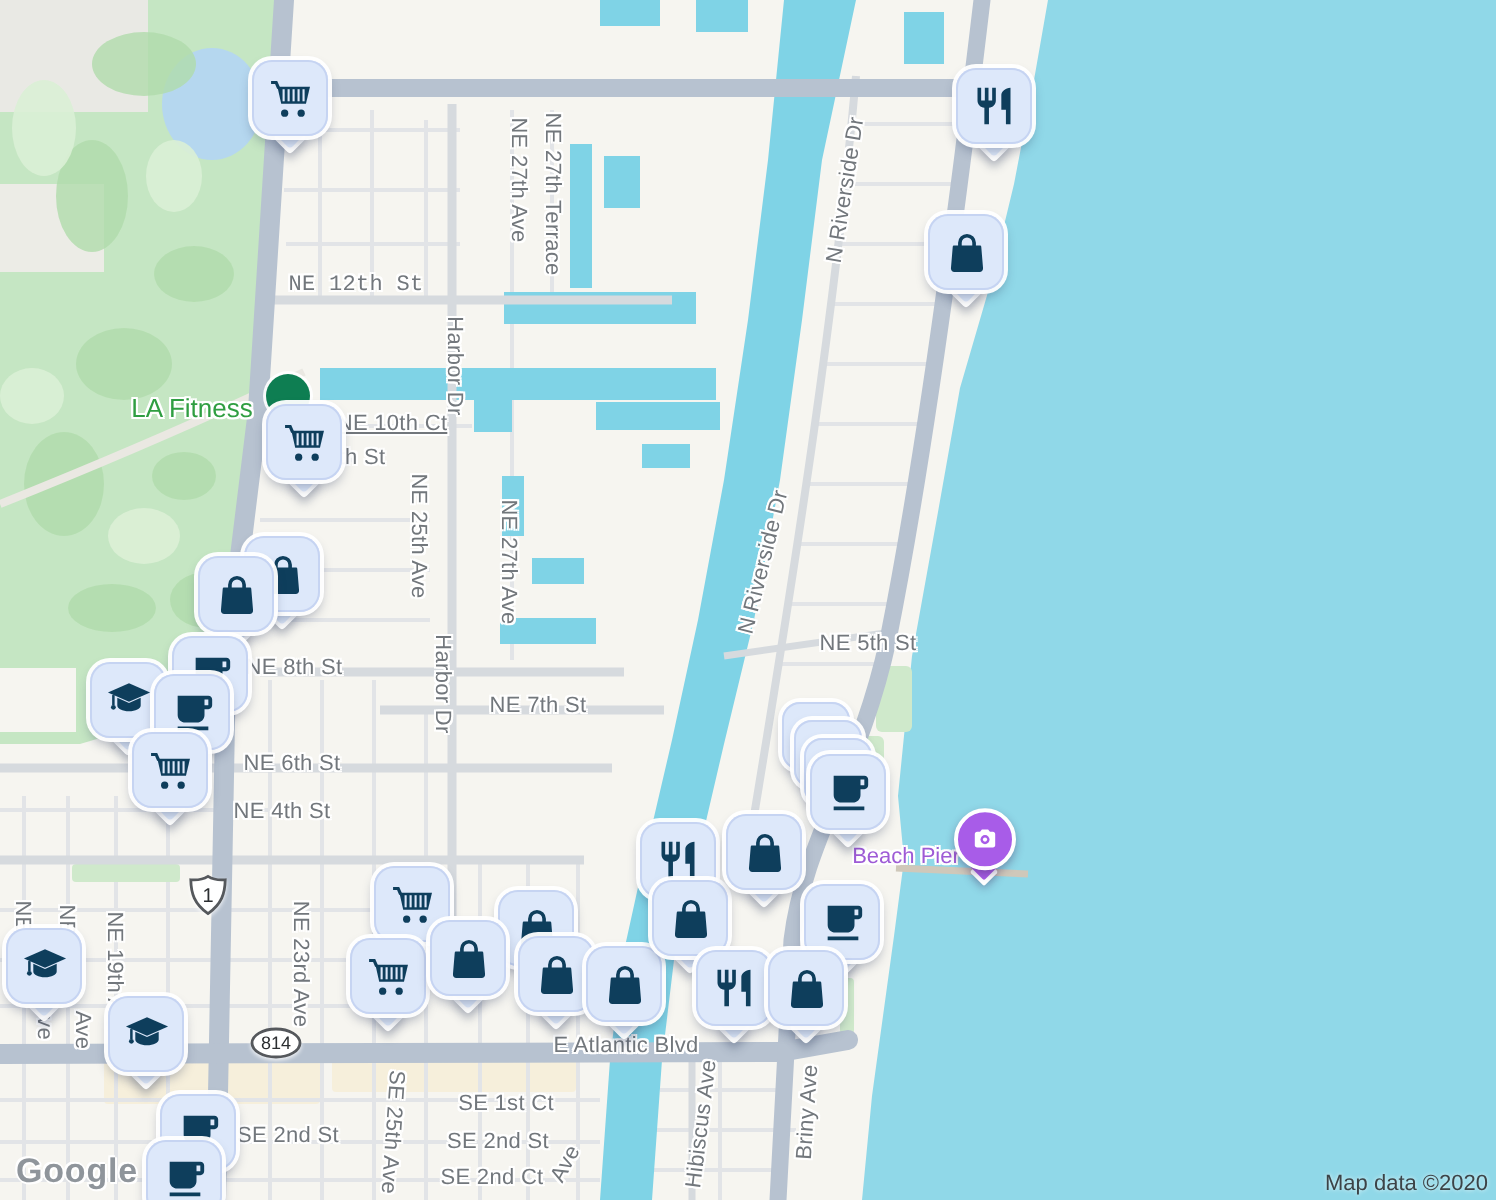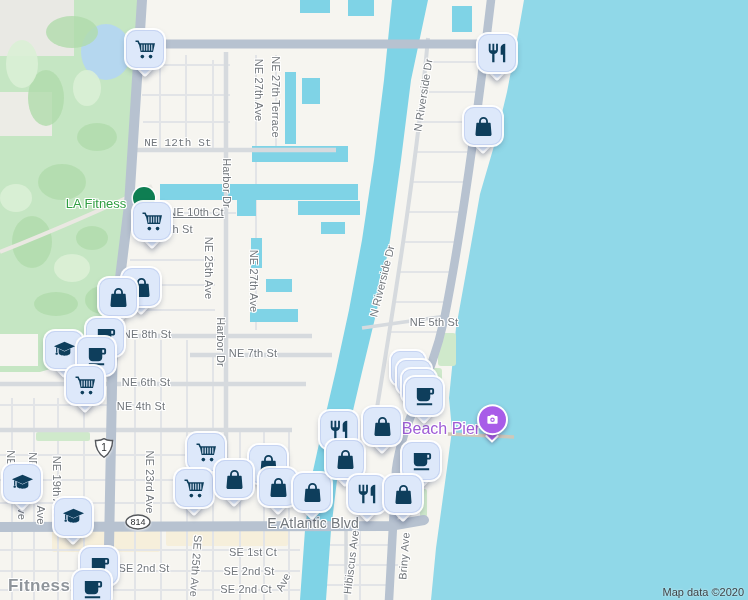--- a/index.html
+++ b/index.html
@@ -157,25 +157,25 @@
     </g>
 
     <path d="M448 434L514 437" stroke="#cfc8ba" stroke-width="3.5" fill="none"></path>
   </svg>
 
   <div id="labels-layer">
       <span class="street-label" style="left: 178px; top: 143px; font-family: Liberation Mono, monospace; --a: 0deg;">NE 12th St</span>
       <span class="street-label" style="left: 196px; top: 212px; text-decoration: underline; --a: 0deg;">NE 10th Ct</span>
       <span class="street-label" style="left: 181px; top: 229px; --a: 0deg;">th St</span>
       <span class="street-label" style="left: 147px; top: 334px; --a: 0deg;">NE 8th St</span>
-      <span class="street-label" style="left: 253px; top: 353px; --a: 0deg;">NE 7th St</span>
+      <span class="street-label" style="left: 269px; top: 353px; --a: 0deg;">NE 7th St</span>
       <span class="street-label" style="left: 146px; top: 382px; --a: 0deg;">NE 6th St</span>
       <span class="street-label" style="left: 434px; top: 322px; --a: 0deg;">NE 5th St</span>
       <span class="street-label" style="left: 141px; top: 406px; --a: 0deg;">NE 4th St</span>
-      <span class="street-label" style="left: 313px; top: 523px; --a: 0deg; font-size: 14px;">E Atlantic Blvd</span>
+      <span class="street-label" style="left: 313px; top: 523px; --a: 0deg; font-size: 11px;">E Atlantic Blvd</span>
       <span class="street-label" style="left: 253px; top: 552px; --a: 0deg;">SE 1st Ct</span>
       <span class="street-label" style="left: 249px; top: 571px; --a: 0deg;">SE 2nd St</span>
       <span class="street-label" style="left: 246px; top: 589px; --a: 0deg;">SE 2nd Ct</span>
       <span class="street-label" style="left: 144px; top: 568px; --a: 0deg;">SE 2nd St</span>
       <span class="street-label" style="left: 276px; top: 97px; --a: 90deg;">NE 27th Terrace</span>
       <span class="street-label" style="left: 259px; top: 90px; --a: 90deg;">NE 27th Ave</span>
       <span class="street-label" style="left: 227px; top: 183px; --a: 90deg;">Harbor Dr</span>
       <span class="street-label" style="left: 209px; top: 268px; --a: 90deg;">NE 25th Ave</span>
       <span class="street-label" style="left: 254px; top: 281px; --a: 90deg;">NE 27th Ave</span>
       <span class="street-label" style="left: 221px; top: 342px; --a: 90deg;">Harbor Dr</span>
@@ -185,21 +185,21 @@
       <span class="street-label" style="left: 33px; top: 460px; --a: 90deg;">NE</span>
       <span class="street-label" style="left: 22px; top: 514px; --a: 90deg;">ve</span>
       <span class="street-label" style="left: 41px; top: 515px; --a: 90deg;">Ave</span>
       <span class="street-label" style="left: 196px; top: 566px; --a: 94deg;">SE 25th Ave</span>
       <span class="street-label" style="left: 351px; top: 562px; --a: -83deg;">Hibiscus Ave</span>
       <span class="street-label" style="left: 404px; top: 556px; --a: -86deg;">Briny Ave</span>
       <span class="street-label" style="left: 283px; top: 582px; --a: -62deg;">Ave</span>
       <span class="street-label" style="left: 423px; top: 95px; --a: -81deg;">N Riverside Dr</span>
       <span class="street-label" style="left: 382px; top: 281px; --a: -76deg;">N Riverside Dr</span>
       <span class="poi-label" style="left: 96px; top: 204px; color: rgb(47, 158, 65); font-size: 13px; pointer-events: auto;">LA Fitness</span>
-      <span class="poi-label" style="left: 441px; top: 429px; color: rgb(158, 91, 214); font-size: 16px; pointer-events: auto;">Beach Pier</span>
+      <span class="poi-label" style="left: 441px; top: 429px; color: rgb(158, 91, 214); font-size: 11px; pointer-events: auto; padding-left: 24px;">Beach Pier</span>
       <span class="shield" style="left: 104px; top: 450px;"><svg width="20" height="21" viewBox="0 0 20 21">
           <path d="M10 1.2c-2.6 1.6-5.4 2-8.6 1.7.1 6.7 1.7 12 8.6 16.9 6.9-4.9 8.5-10.2 8.6-16.9-3.2.3-6-.1-8.6-1.7z" fill="#fff" stroke="#55585c" stroke-width="1.4"></path>
           <text x="10" y="13.8" font-size="10" text-anchor="middle" fill="#2b2e31" font-family="Liberation Sans, sans-serif">1</text>
         </svg></span>
       <span class="shield" style="left: 138px; top: 524px;"><svg width="26" height="16" viewBox="0 0 26 16">
           <ellipse cx="13" cy="8" rx="12" ry="7" fill="#fff" stroke="#55585c" stroke-width="1.4"></ellipse>
           <text x="13" y="11.2" font-size="9" text-anchor="middle" fill="#2b2e31" font-family="Liberation Sans, sans-serif">814</text>
         </svg></span>
     </div>
   <div id="markers-layer">
@@ -519,15 +519,15 @@
         <div class="pp-circle">
           <svg viewBox="0 0 24 24" width="17" height="17">
             <path fill="#fff" d="M4.8 8.3c0-.9.7-1.6 1.6-1.6h2.1l1.3-1.7h4.4l1.3 1.7h2.1c.9 0 1.6.7 1.6 1.6v7.9c0 .9-.7 1.6-1.6 1.6H6.4c-.9 0-1.6-.7-1.6-1.6z"></path>
             <circle cx="12" cy="12.2" r="3.2" fill="#a85ce8"></circle>
             <circle cx="12" cy="12.2" r="1.5" fill="#fff"></circle>
           </svg>
         </div>
       </div>
     </div>
 
-  <div id="google-logo">Fitness</div>
+  <div id="google-logo">Google</div>
   <div id="attribution">Map data ©2020</div>
 </div>
 
 </body></html>

